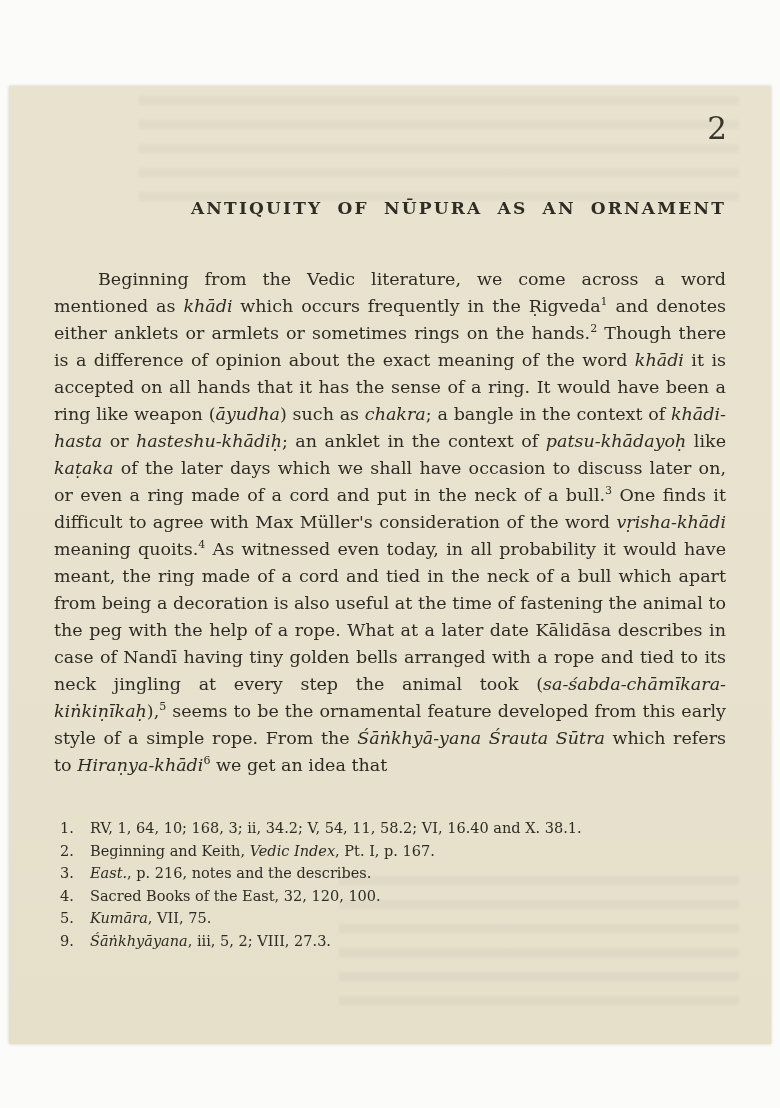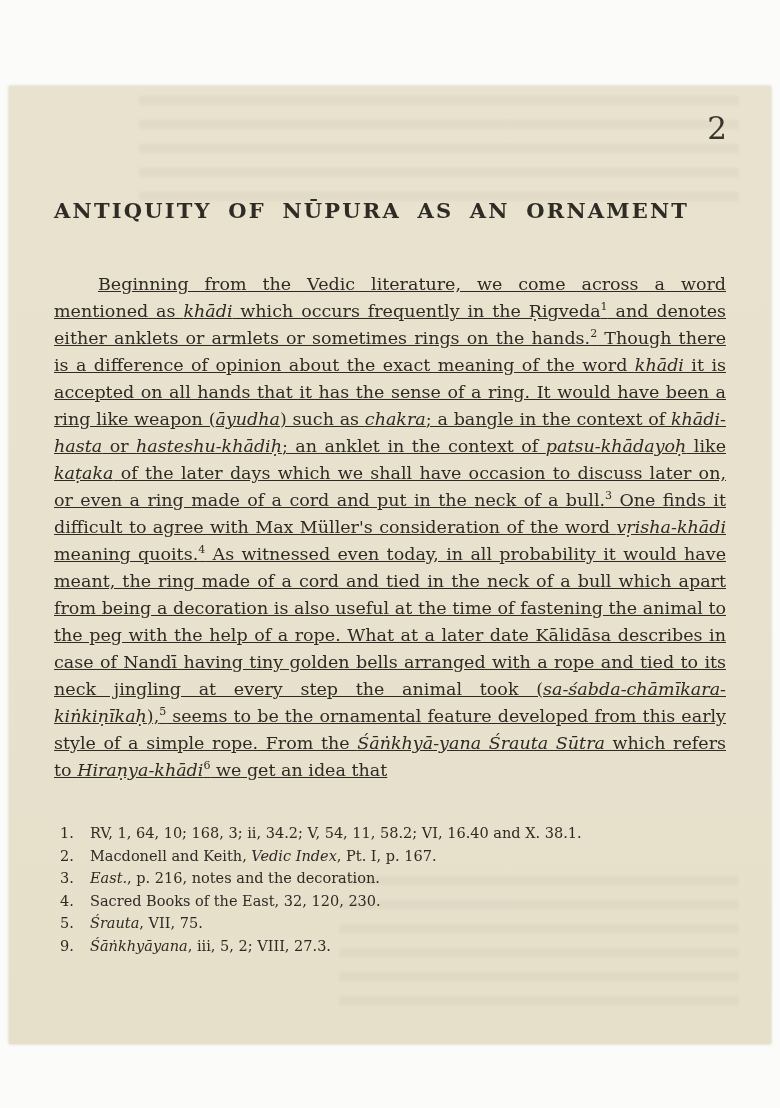--- a/index.html
+++ b/index.html
@@ -40,34 +40,33 @@
     font-size: 31px;
     color: #38352c;
   }
   .content {
     position: relative;
     padding: 112px 45px 0 45px;
     color: var(--ink, #2e2b25);
   }
   .title {
     margin: 0;
-    font-size: 21px;
+    font-size: 17px;
     font-weight: 700;
     letter-spacing: 2.2px;
     word-spacing: 7px;
-    text-align: left;
+    text-align: right;
     color: #2f2c25;
   }
   .body-text {
     margin: 48px 0 0 0;
     font-size: 17.5px;
     line-height: 27px;
     text-align: justify;
     text-indent: 44px;
-    text-decoration: underline;
   }
   .body-text sup, .footnotes sup {
     font-size: 11px;
     line-height: 0;
     vertical-align: super;
   }
   .footnotes {
     margin-top: 38px;
     padding-left: 6px;
   }
@@ -96,33 +95,33 @@
 
     <p class="body-text"><span>Beginning from the Vedic literature, we come across a word mentioned as </span><i>khādi</i><span> which occurs frequently in the Ṛigveda</span><sup>1</sup><span> and denotes either anklets or armlets or sometimes rings on the hands.</span><sup>2</sup><span> Though there is a difference of opinion about the exact meaning of the word </span><i>khādi</i><span> it is accepted on all hands that it has the sense of a ring. It would have been a ring like weapon (</span><i>āyudha</i><span>) such as </span><i>chakra</i><span>; a bangle in the context of </span><i>khādi-hasta</i><span> or </span><i>hasteshu-khādiḥ</i><span>; an anklet in the context of </span><i>patsu-khādayoḥ</i><span> like </span><i>kaṭaka</i><span> of the later days which we shall have occasion to discuss later on, or even a ring made of a cord and put in the neck of a bull.</span><sup>3</sup><span> One finds it difficult to agree with Max Müller's consideration of the word </span><i>vṛisha-khādi</i><span> meaning quoits.</span><sup>4</sup><span> As witnessed even today, in all probability it would have meant, the ring made of a cord and tied in the neck of a bull which apart from being a decoration is also useful at the time of fastening the animal to the peg with the help of a rope. What at a later date Kālidāsa describes in case of Nandī having tiny golden bells arranged with a rope and tied to its neck jingling at every step the animal took (</span><i>sa-śabda-chāmīkara-kiṅkiṇīkaḥ</i><span>),</span><sup>5</sup><span> seems to be the ornamental feature developed from this early style of a simple rope. From the </span><i>Śāṅkhyā-yana Śrauta Sūtra</i><span> which refers to </span><i>Hiraṇya-khādi</i><sup>6</sup><span> we get an idea that</span></p>
 
     <div class="footnotes">
         <div class="fn-row">
           <span class="fn-num">1.</span>
           <span class="fn-text"><span>RV, 1, 64, 10; 168, 3; ii, 34.2; V, 54, 11, 58.2; VI, 16.40 and X. 38.1.</span></span>
         </div>
         <div class="fn-row">
           <span class="fn-num">2.</span>
-          <span class="fn-text"><span>Macdonell and Keith, </span><i>Vedic Index</i><span>, Pt. I, p. 167.</span></span>
+          <span class="fn-text"><span>Beginning and Keith, </span><i>Vedic Index</i><span>, Pt. I, p. 167.</span></span>
         </div>
         <div class="fn-row">
           <span class="fn-num">3.</span>
-          <span class="fn-text"><i>East.</i><span>, p. 216, notes and the decoration.</span></span>
+          <span class="fn-text"><i>East.</i><span>, p. 216, notes and the describes.</span></span>
         </div>
         <div class="fn-row">
           <span class="fn-num">4.</span>
-          <span class="fn-text"><span>Sacred Books of the East, 32, 120, 230.</span></span>
+          <span class="fn-text"><span>Sacred Books of the East, 32, 120, 100.</span></span>
         </div>
         <div class="fn-row">
           <span class="fn-num">5.</span>
-          <span class="fn-text"><i>Śrauta</i><span>, VII, 75.</span></span>
+          <span class="fn-text"><i>Kumāra</i><span>, VII, 75.</span></span>
         </div>
         <div class="fn-row">
           <span class="fn-num">9.</span>
           <span class="fn-text"><i>Śāṅkhyāyana</i><span>, iii, 5, 2; VIII, 27.3.</span></span>
         </div>
       </div>
   </div>
 </div>
 
 </body></html>

